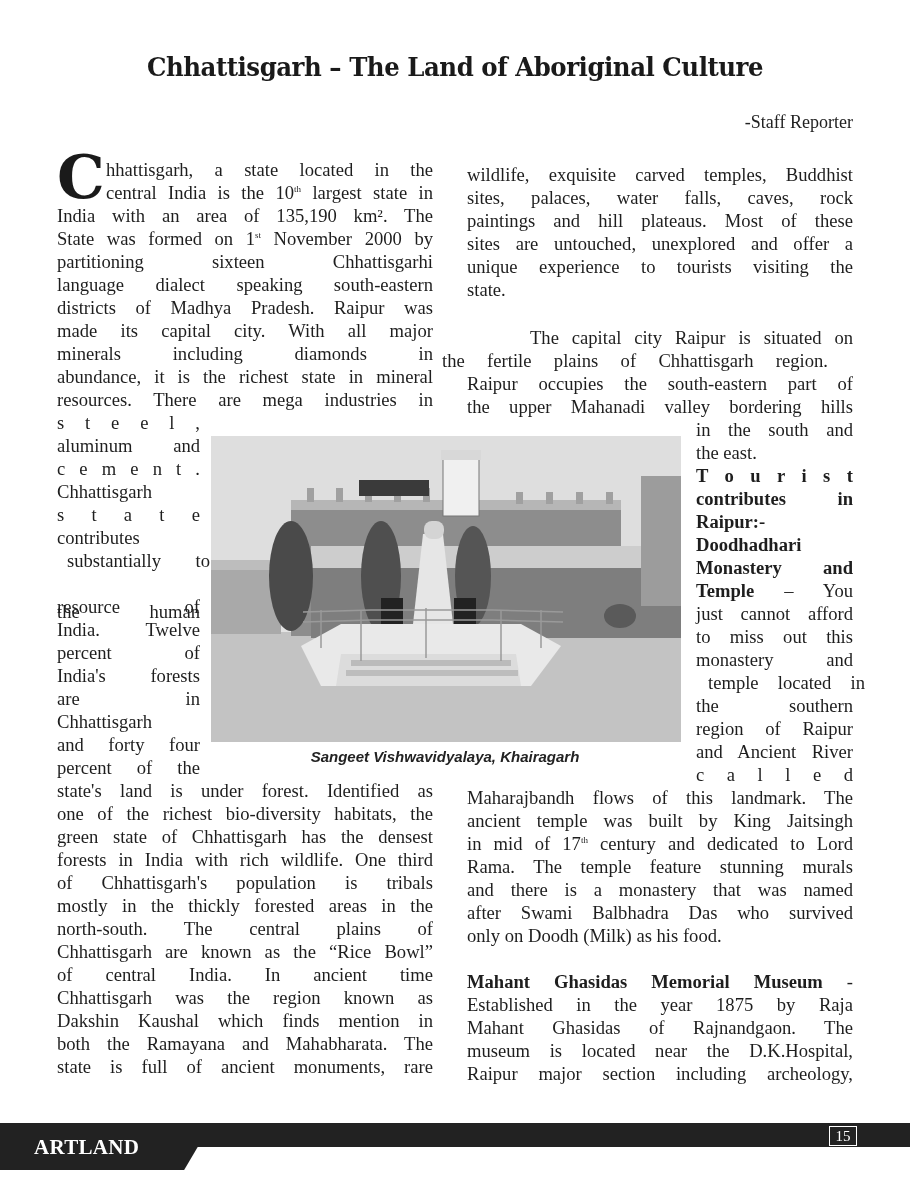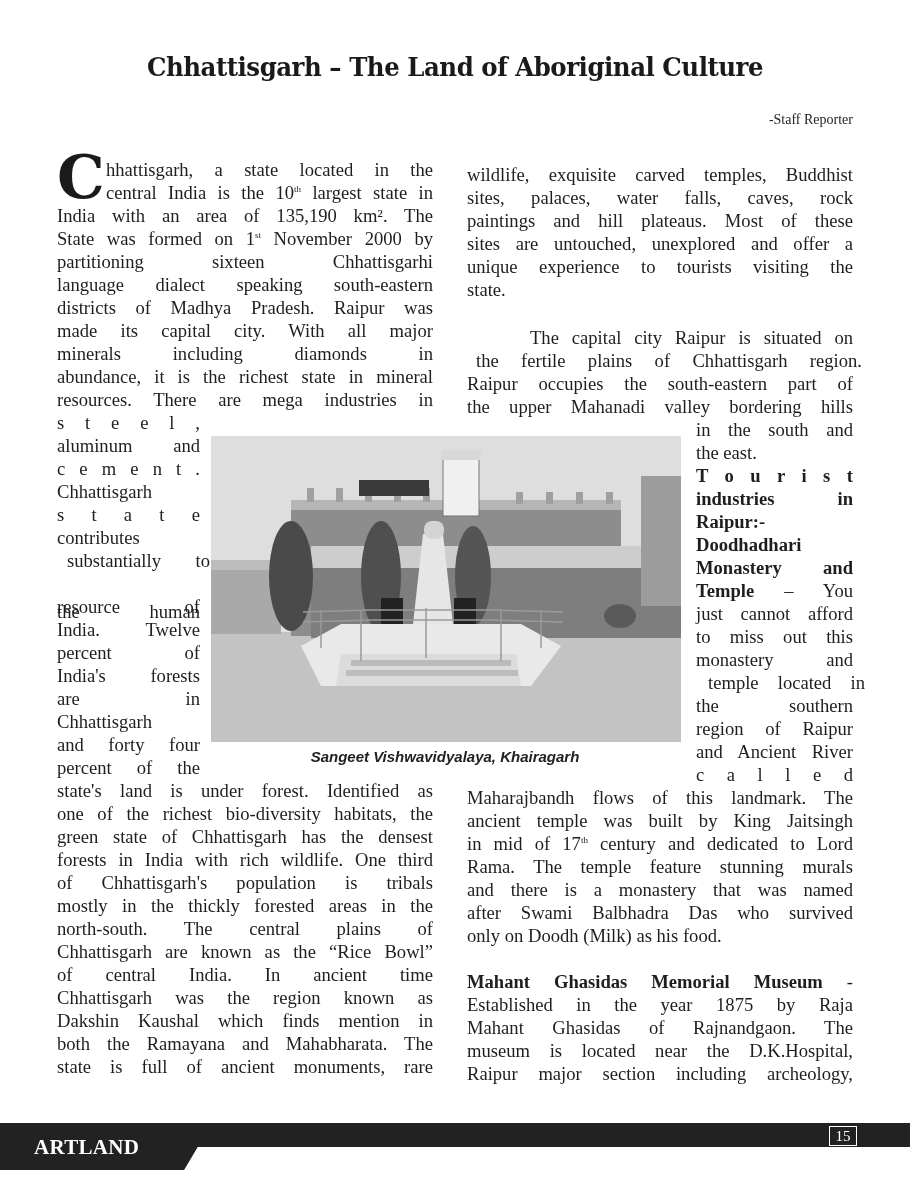--- a/index.html
+++ b/index.html
@@ -1,21 +1,21 @@
 <!DOCTYPE html>
 <html><head>
 <meta charset="utf-8">
 <style>
   html, body { margin: 0; padding: 0; background: #ffffff; }
   body { width: 910px; height: 1192px; position: relative; overflow: hidden;
          font-family: "Liberation Serif", "DejaVu Serif", serif; color: #1e1e1e; }
   .title { position: absolute; left: 0; top: 52px; width: 910px; text-align: center;
            font-family: "DejaVu Serif", serif; font-weight: bold; font-size: 26px;
            letter-spacing: -0.5px; color: #1a1a1a; transform: scaleX(0.94); }
-  .byline { position: absolute; right: 57px; top: 112px; font-size: 14px; color: #222; }
+  .byline { position: absolute; right: 57px; top: 112px; font-size: 18px; color: #222; }
   .line { position: absolute; height: 23px; line-height: 23px; font-size: 18.6px;
           text-align: justify; text-align-last: justify; white-space: nowrap; overflow: visible; }
   .line.last { text-align-last: left; }
   .line.bold { font-weight: bold; }
   .dropcap { position: absolute; left: 57px; top: 152px; font-size: 60px; line-height: 50px;
              font-weight: bold; font-family: "DejaVu Serif", serif; color: #1a1a1a; }
   sup { font-size: 9px; line-height: 0; vertical-align: 7px; }
   .photo { position: absolute; left: 211px; top: 436px; width: 470px; height: 306px;
            background: #c9c9c9; overflow: hidden; }
   .caption { position: absolute; left: 200px; top: 748px; width: 490px; text-align: center;
@@ -79,27 +79,27 @@
     <div class="line" style="left: 57px; top: 1055px; width: 376px;">state is full of ancient monuments, rare</div>
   </div>
 <div id="right-col">
     <div class="line" style="left: 467px; top: 163px; width: 386px;">wildlife, exquisite carved temples, Buddhist</div>
     <div class="line" style="left: 467px; top: 186px; width: 386px;">sites, palaces, water falls, caves, rock</div>
     <div class="line" style="left: 467px; top: 209px; width: 386px;">paintings and hill plateaus. Most of these</div>
     <div class="line" style="left: 467px; top: 232px; width: 386px;">sites are untouched, unexplored and offer a</div>
     <div class="line" style="left: 467px; top: 255px; width: 386px;">unique experience to tourists visiting the</div>
     <div class="line last" style="left: 467px; top: 278px; width: 386px;">state.</div>
     <div class="line" style="left: 530px; top: 326px; width: 323px;">The capital city Raipur is situated on</div>
-    <div class="line" style="left: 476px; top: 349px; width: 386px;">the fertile plains of Chhattisgarh region.</div>
+    <div class="line" style="left: 442px; top: 349px; width: 386px;">the fertile plains of Chhattisgarh region.</div>
     <div class="line" style="left: 467px; top: 372px; width: 386px;">Raipur occupies the south-eastern part of</div>
     <div class="line" style="left: 467px; top: 395px; width: 386px;">the upper Mahanadi valley bordering hills</div>
     <div class="line" style="left: 696px; top: 418px; width: 157px;">in the south and</div>
     <div class="line last" style="left: 696px; top: 441px; width: 157px;">the east.</div>
     <div class="line bold" style="left: 696px; top: 464px; width: 157px;">T o u r i s t</div>
-    <div class="line bold" style="left: 696px; top: 487px; width: 157px;">industries in</div>
+    <div class="line bold" style="left: 696px; top: 487px; width: 157px;">contributes in</div>
     <div class="line last bold" style="left: 696px; top: 510px; width: 157px;">Raipur:-</div>
     <div class="line bold" style="left: 696px; top: 533px; width: 157px;">Doodhadhari</div>
     <div class="line bold" style="left: 696px; top: 556px; width: 157px;">Monastery and</div>
     <div class="line" style="left: 696px; top: 579px; width: 157px;"><b>Temple</b> – You</div>
     <div class="line" style="left: 696px; top: 602px; width: 157px;">just cannot afford</div>
     <div class="line" style="left: 696px; top: 625px; width: 157px;">to miss out this</div>
     <div class="line" style="left: 696px; top: 648px; width: 157px;">monastery and</div>
     <div class="line" style="left: 708px; top: 671px; width: 157px;">temple located in</div>
     <div class="line" style="left: 696px; top: 694px; width: 157px;">the southern</div>
     <div class="line" style="left: 696px; top: 717px; width: 157px;">region of Raipur</div>

